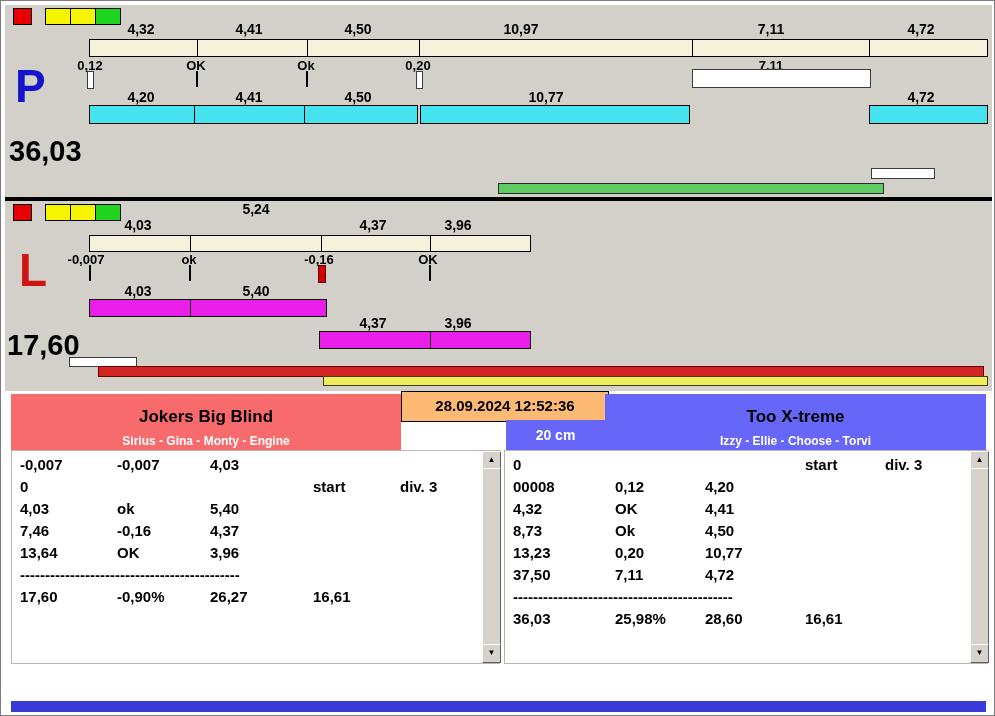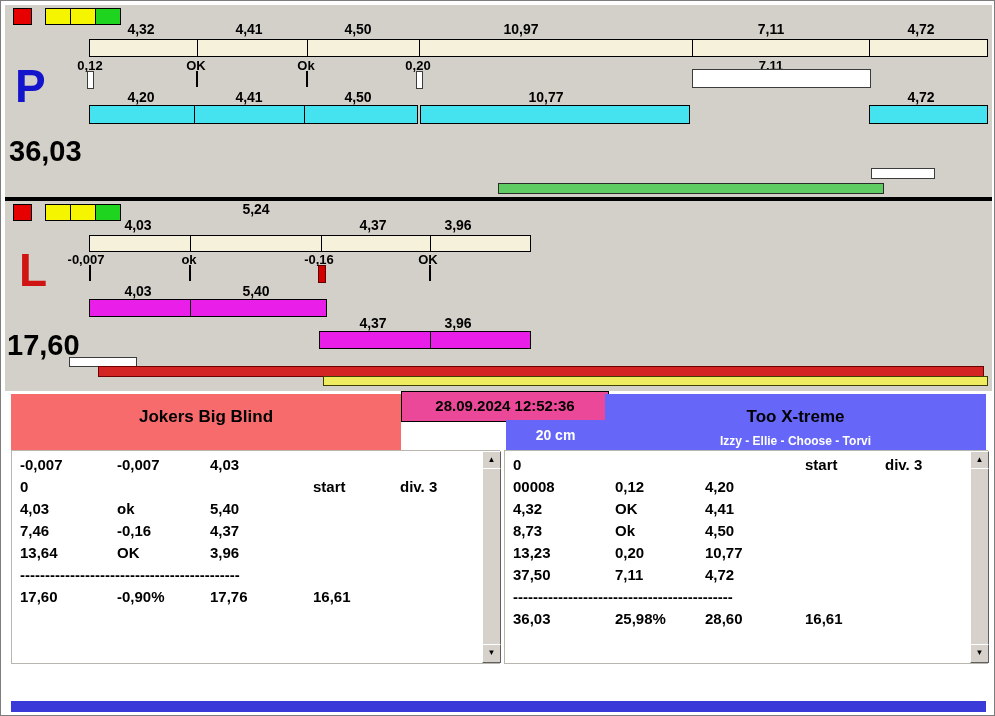--- a/index.html
+++ b/index.html
@@ -36,21 +36,21 @@
   .greenbar{position:absolute;background:#5ecb63;border:1px solid #2b2b2b;}
   .redbar{position:absolute;background:#d42525;border:1px solid #6d0000;}
   .yellowbar{position:absolute;background:#efec60;border:1px solid #3f3f00;}
 
   .team-header{position:absolute;top:3px;height:56px;text-align:center;}
   .team-header.left{left:6px;width:390px;background:#f76b6d;}
   .team-header.right{left:600px;width:381px;background:#6667f8;}
   .team-name{font-size:17px;font-weight:bold;color:#000;padding-top:5px;margin-top:8px;}
   .team-players{font-size:12px;font-weight:bold;color:#fff;margin-top:7px;}
 
-  .datetime-box{position:absolute;left:396px;top:0;width:206px;height:29px;background:#ec4899;border:1px solid #000;text-align:center;font-size:15px;font-weight:bold;line-height:27px;color:#000;}
+  .datetime-box{position:absolute;left:396px;top:0;width:206px;height:29px;background:#fdba74;border:1px solid #000;text-align:center;font-size:15px;font-weight:bold;line-height:27px;color:#000;}
   .distance-box{position:absolute;top:29px;height:30px;text-align:center;font-size:14px;font-weight:bold;color:#fff;line-height:30px;}
   .distance-box.left{left:396px;width:97px;background:#f76b6d;}
   .distance-box.right{left:501px;width:99px;background:#6667f8;}
 
   .score-table{position:absolute;top:59px;height:212px;background:#fff;border:1px solid #b9b6ae;}
   .score-table.left{left:6px;width:487px;}
   .score-table.right{left:499px;width:482px;}
   .table-content{position:absolute;left:0;top:0;right:17px;bottom:0;padding:5px 0 0 8px;overflow:hidden;}
   .trow{display:flex;height:22px;font-size:15px;font-weight:bold;color:#000;white-space:nowrap;}
   .trow span{flex:0 0 auto;}
@@ -163,20 +163,21 @@
     <span class="total" style="left:2px;top:130px">17,60</span>
 
     <div class="whitebar" style="left:64px;top:156px;width:66px;height:8px"></div>
     <div class="redbar" style="left:93px;top:165px;width:884px;height:9px"></div>
     <div class="yellowbar" style="left:318px;top:175px;width:663px;height:8px"></div>
   </section>
 
   <section id="bottom">
     <div class="team-header left">
       <div class="team-name">Jokers Big Blind</div>
+      <div class="team-players">Sirius - Gina - Monty - Engine</div>
     </div>
 
     <div class="datetime-box">28.09.2024 12:52:36</div>
     <div class="distance-box right">20 cm</div>
 
     <div class="team-header right">
       <div class="team-name">Too X-treme</div>
       <div class="team-players">Izzy - Ellie - Choose - Torvi</div>
     </div>
 
@@ -214,21 +215,21 @@
             <span style="width: 97px;">13,64</span>
             <span style="width: 93px;">OK</span>
             <span style="width: 103px;">3,96</span>
             <span style="width: 87px;"></span>
             <span style="width: 70px;"></span>
           </div>
           <div class="trow sep">--------------------------------------------</div>
           <div class="trow">
             <span style="width: 97px;">17,60</span>
             <span style="width: 93px;">-0,90%</span>
-            <span style="width: 103px;">17,76</span>
+            <span style="width: 103px;">26,27</span>
             <span style="width: 87px;">16,61</span>
             <span style="width: 70px;"></span>
           </div>
         </div>
       <div class="scrollbar">
         <div class="scroll-btn up">▲</div>
         <div class="scroll-thumb"></div>
         <div class="scroll-btn down">▼</div>
       </div>
     </div>

